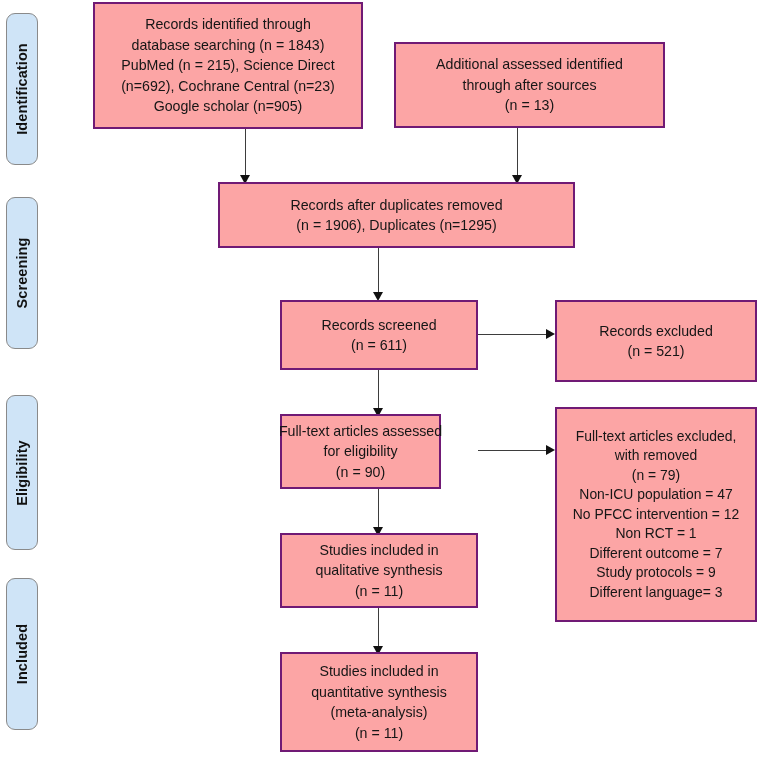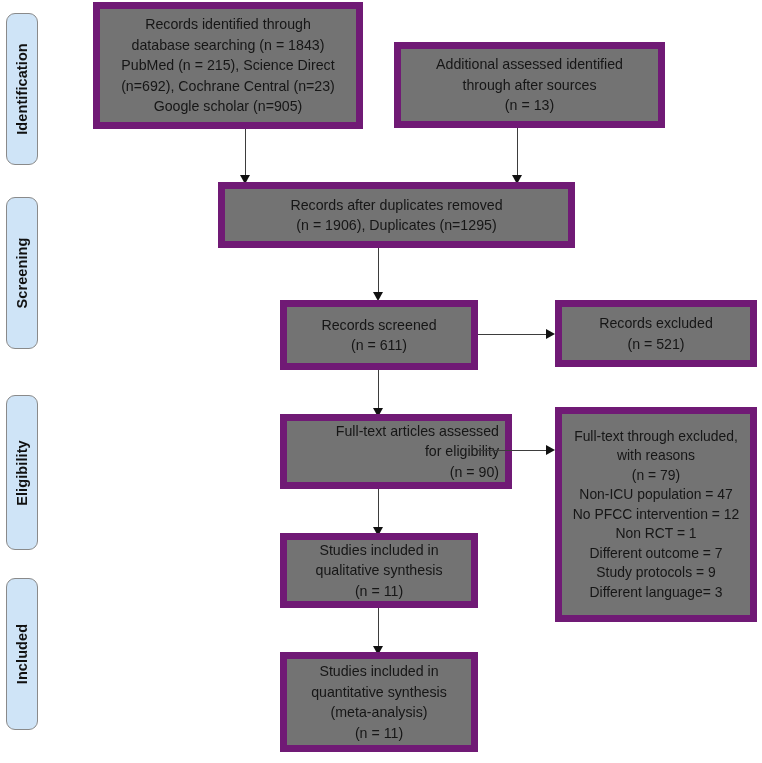--- a/index.html
+++ b/index.html
@@ -40,22 +40,22 @@
     white-space: nowrap;
     font-size: 14.5px;
     font-weight: bold;
     letter-spacing: 0.1px;
     color: #111111;
   }
   
   .flow-box {
     position: absolute;
     box-sizing: border-box;
-    background: #737373;
-    border: 7px solid #701a75;
+    background: #fca5a5;
+    border: 2px solid #701a75;
     display: flex;
     flex-direction: column;
     align-items: center;
     justify-content: center;
     text-align: center;
     padding: 2px 6px;
   }
   .flow-box .line {
     display: block;
     font-size: 14.2px;
@@ -138,40 +138,40 @@
   </div>
 
   <div class="v-line" style="left:378px; top:248px; height:50px;"></div>
   <div class="arrow-down" style="left:373px; top:292px;"></div>
 
   <div class="flow-box" style="left:280px; top:300px; width:198px; height:70px;text-align:center;">
     <span class="line">Records screened</span>
     <span class="line">(n = 611)</span>
   </div>
 
-  <div class="flow-box" style="left:555px; top:300px; width:202px; height:67px;">
+  <div class="flow-box" style="left:555px; top:300px; width:202px; height:82px;">
     <span class="line">Records excluded</span>
     <span class="line">(n = 521)</span>
   </div>
 
   <div class="h-line" style="left:478px; top:334px; width:70px;"></div>
   <div class="arrow-right" style="left:546px; top:329px;"></div>
 
   <div class="v-line" style="left:378px; top:370px; height:45px;"></div>
   <div class="arrow-down" style="left:373px; top:408px;"></div>
 
-  <div class="flow-box" style="left:280px; top:414px; width:232px; height:75px;align-items:flex-end;">
+  <div class="flow-box" style="left:280px; top:414px; width:161px; height:75px;">
     <span class="line">Full-text articles assessed</span>
     <span class="line">for eligibility</span>
     <span class="line">(n = 90)</span>
   </div>
 
   <div class="flow-box tight" style="left:555px; top:407px; width:202px; height:215px;">
-    <span class="line">Full-text through excluded,</span>
-    <span class="line">with reasons</span>
+    <span class="line">Full-text articles excluded,</span>
+    <span class="line">with removed</span>
     <span class="line">(n = 79)</span>
     <span class="line">Non-ICU population = 47</span>
     <span class="line">No PFCC intervention = 12</span>
     <span class="line">Non RCT = 1</span>
     <span class="line">Different outcome = 7</span>
     <span class="line">Study protocols = 9</span>
     <span class="line">Different language= 3</span>
   </div>
 
   <div class="h-line" style="left:478px; top:450px; width:70px;"></div>

